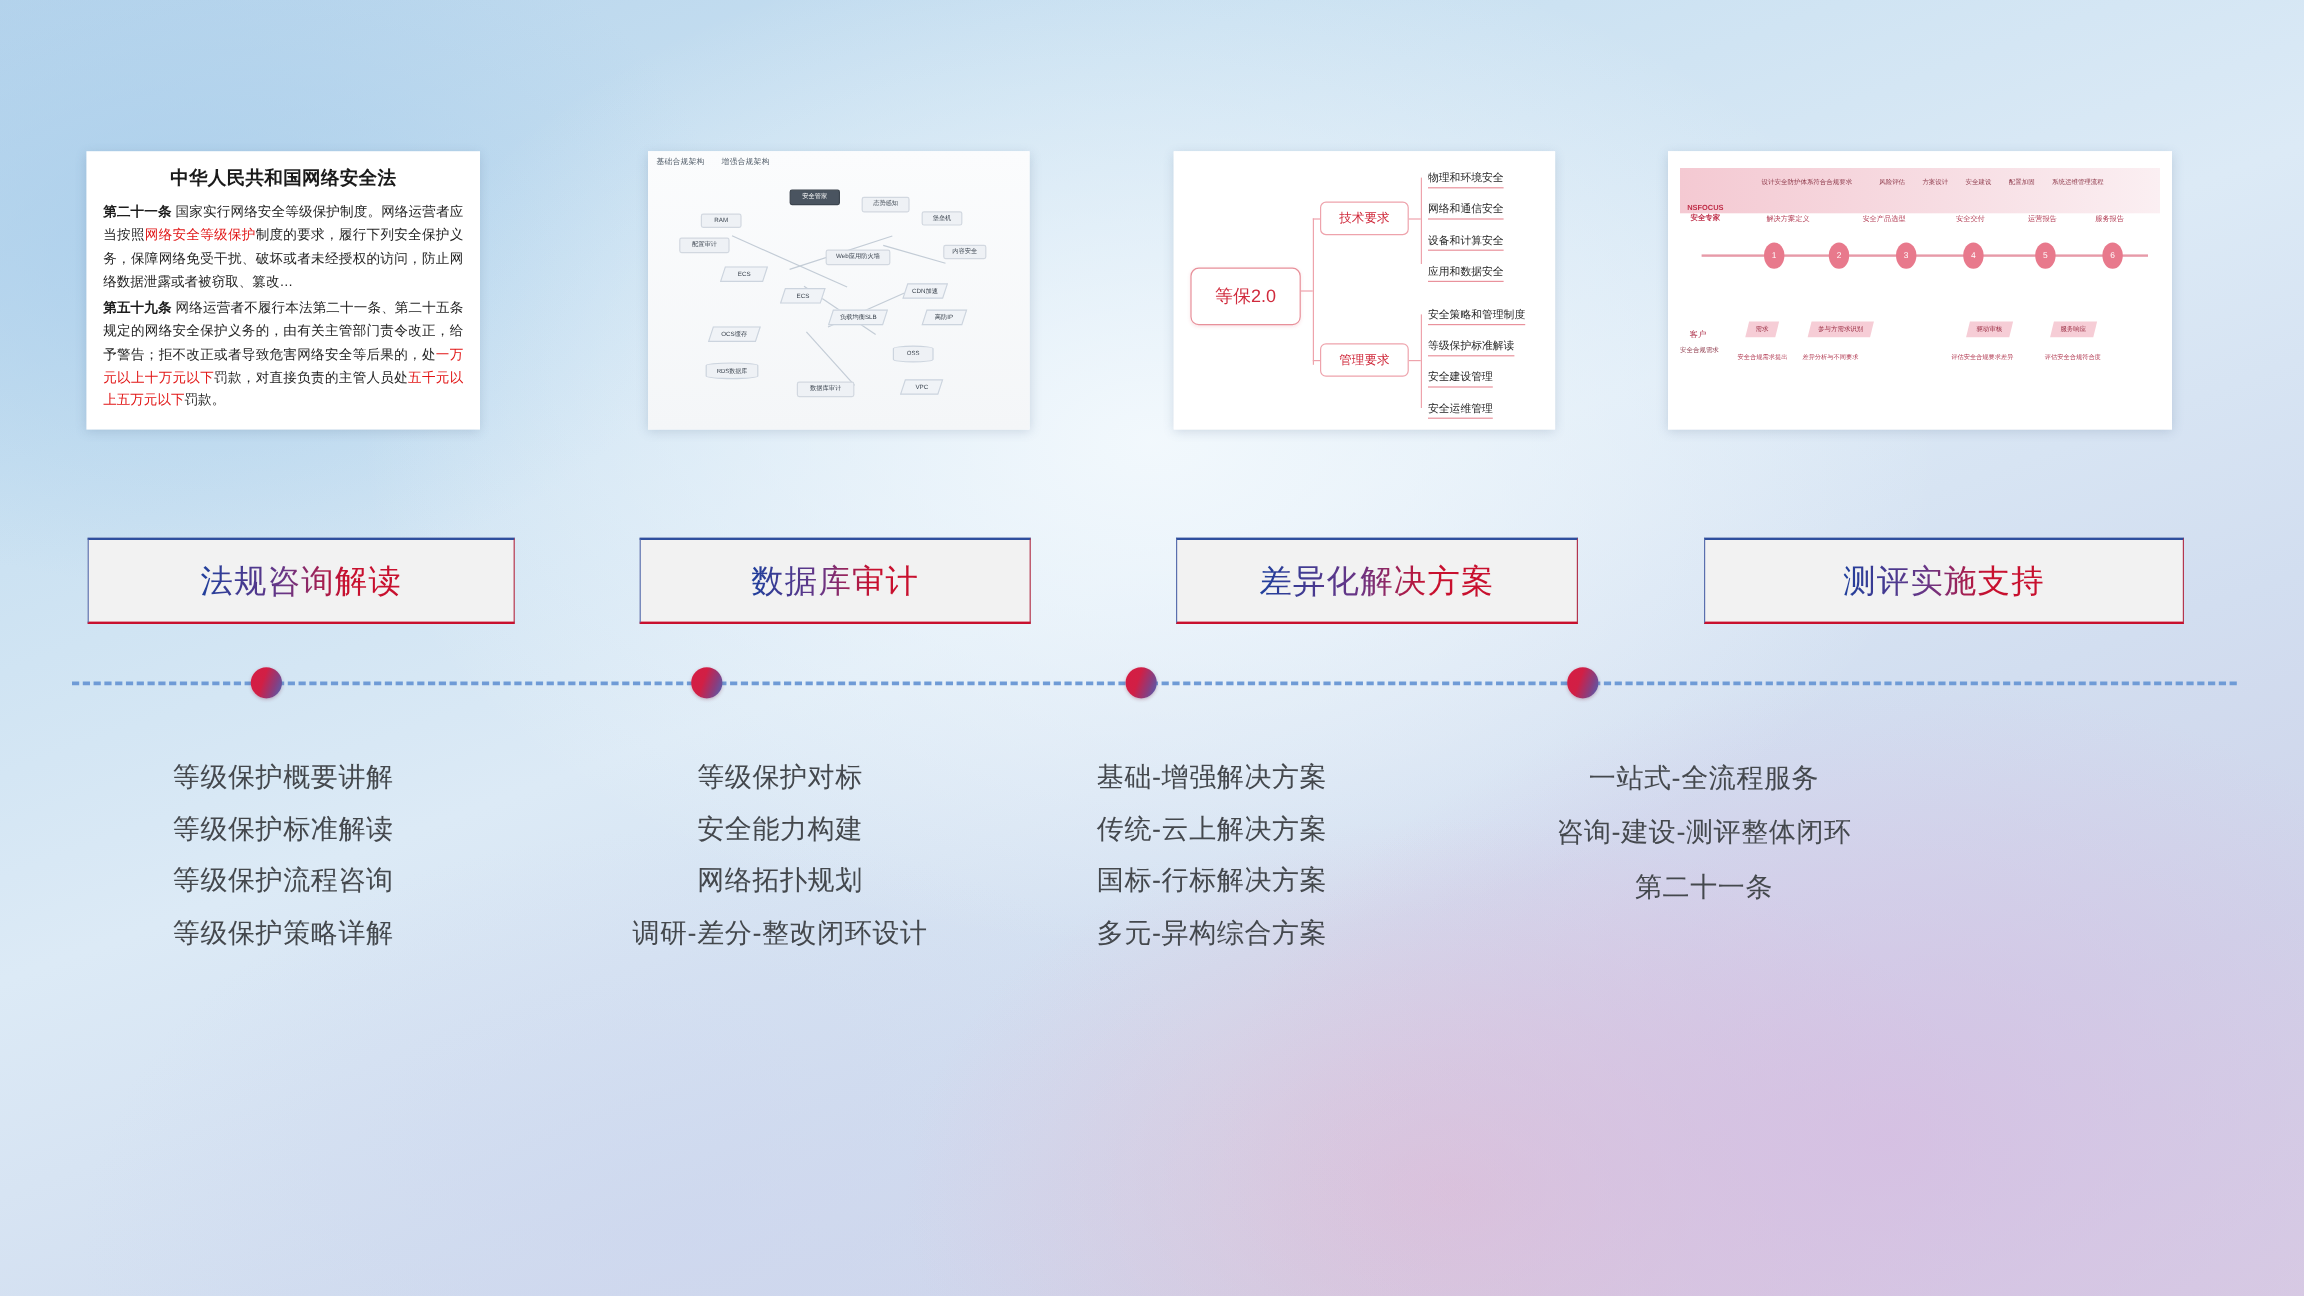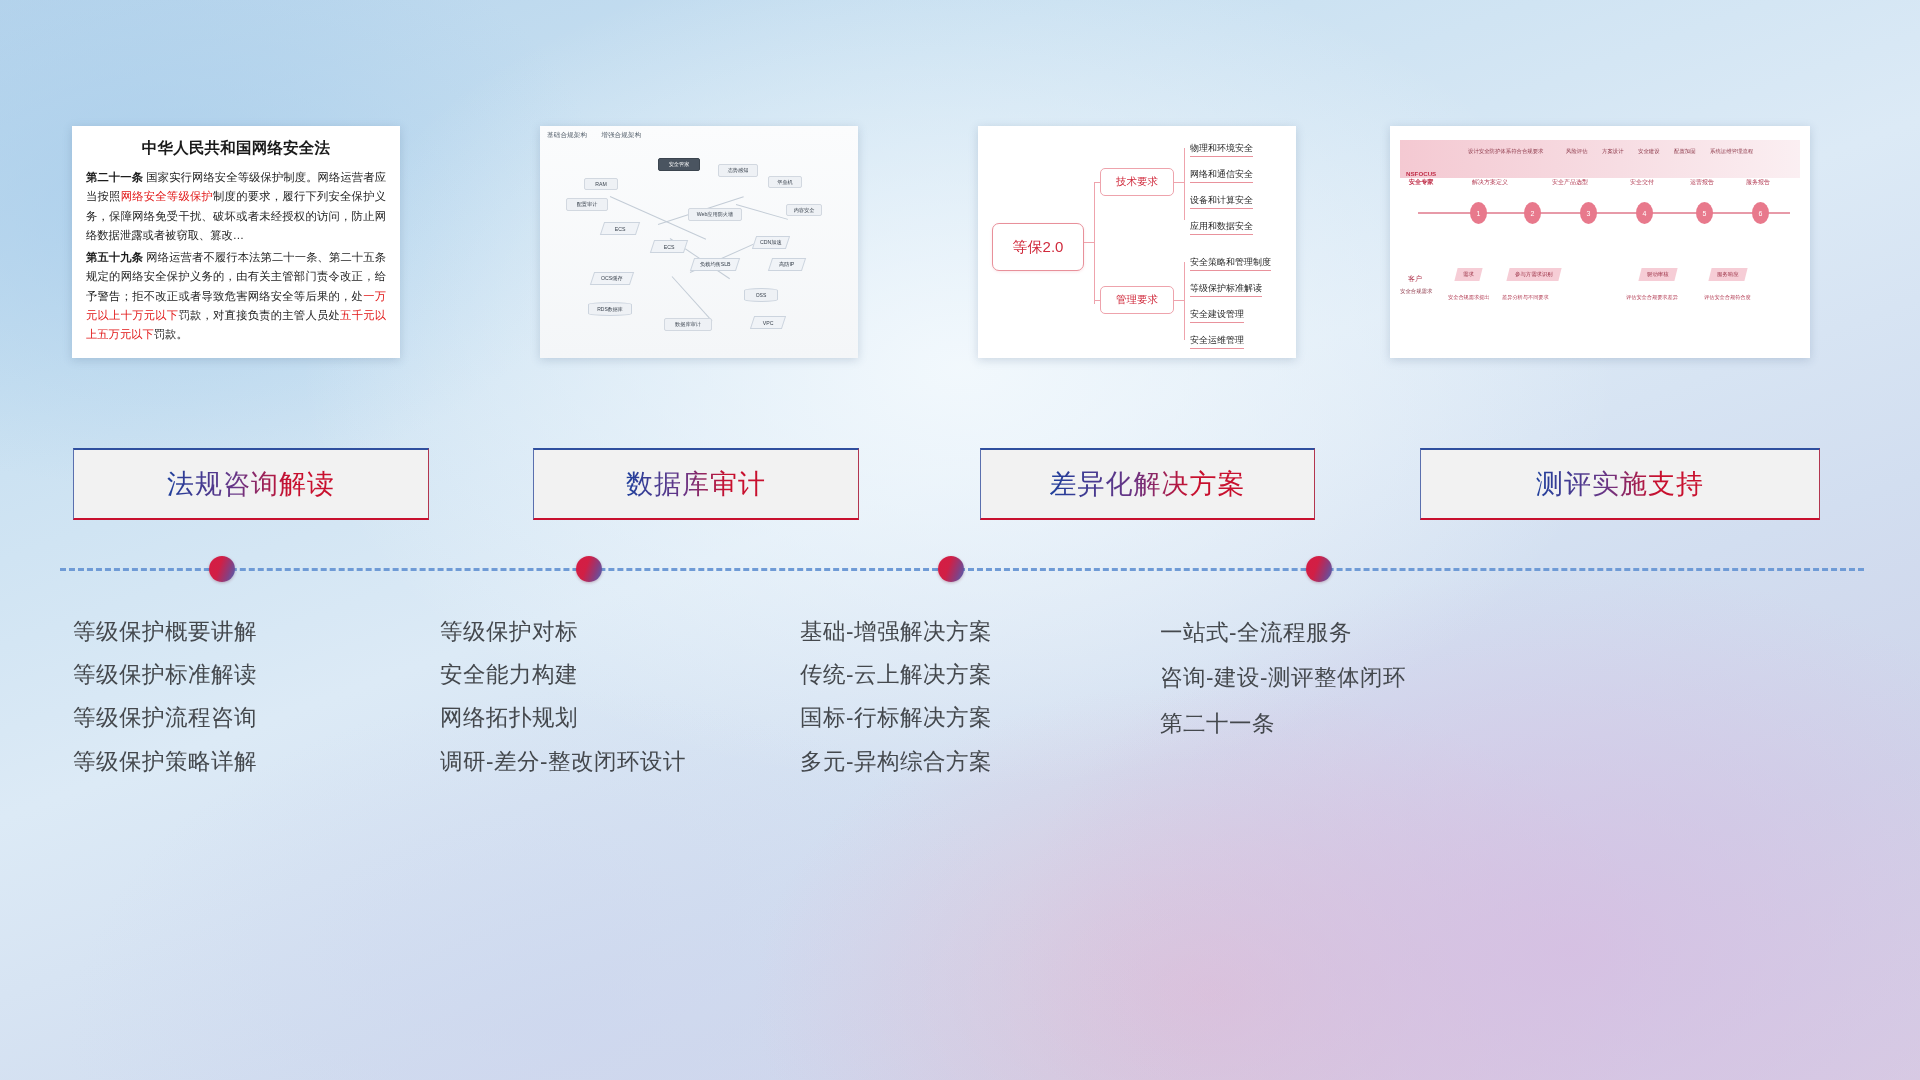--- a/index.html
+++ b/index.html
@@ -193,21 +193,21 @@
     background: linear-gradient(110deg, #d61c43 0%, #d11f45 40%, #8a3d7e 72%, #4a64b8 100%);
     box-shadow: 0 1px 3px rgba(120,30,60,.3);
   }
   .td-1 { left: 209px; }
   .td-2 { left: 576px; }
   .td-3 { left: 938px; }
   .td-4 { left: 1306px; }
 
   
   .lists { position:absolute; top:610px; left:0; width:1920px; }
-  .list-col { position:absolute; top:0; }
+  .list-col { position:absolute; top:16px; text-align:center; }
   .list-col p {
     font-size: 22.5px;
     color: #44484d;
     line-height: 1.92;
     letter-spacing: .5px;
     white-space: nowrap;
   }
   .lc-1 { left: 73px;   width: 326px; }
   .lc-2 { left: 440px;  width: 420px; }
   .lc-3 { left: 800px;  width: 420px; }

